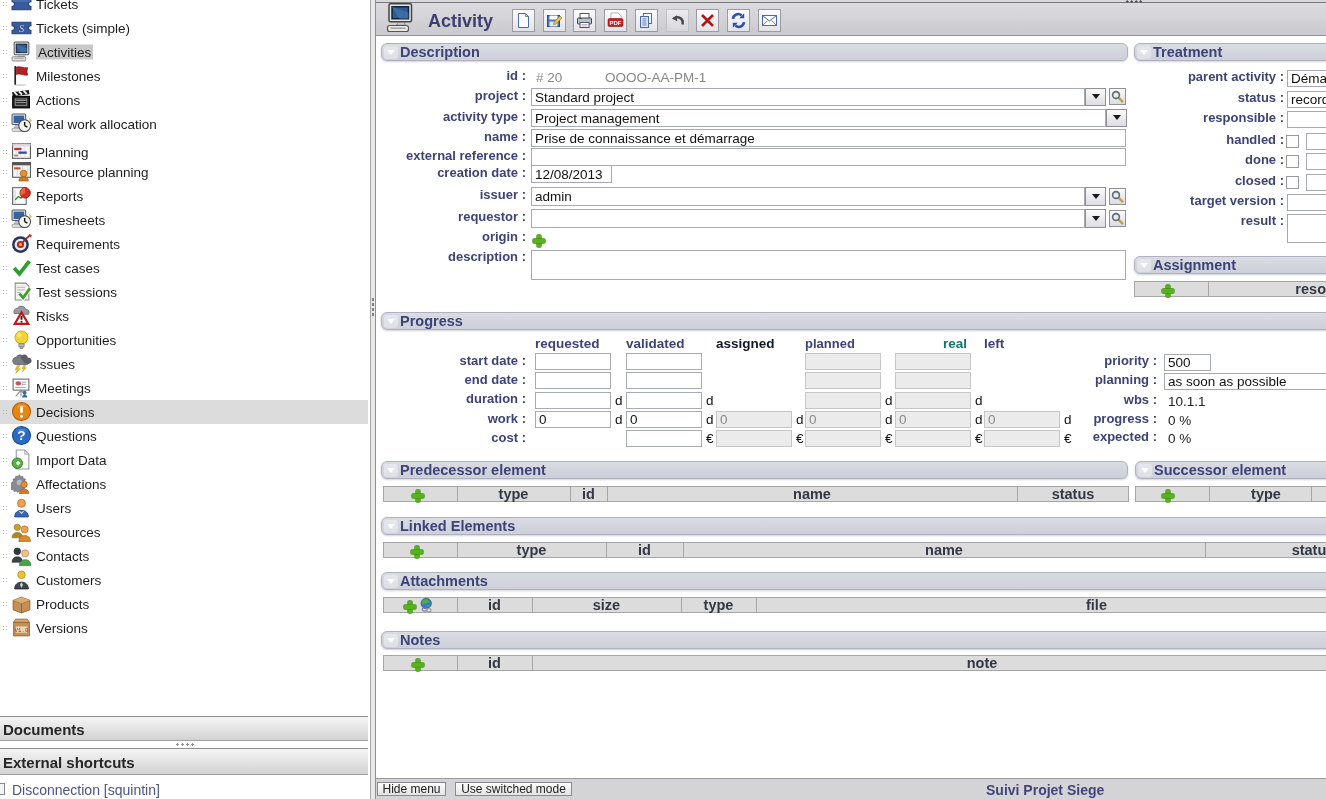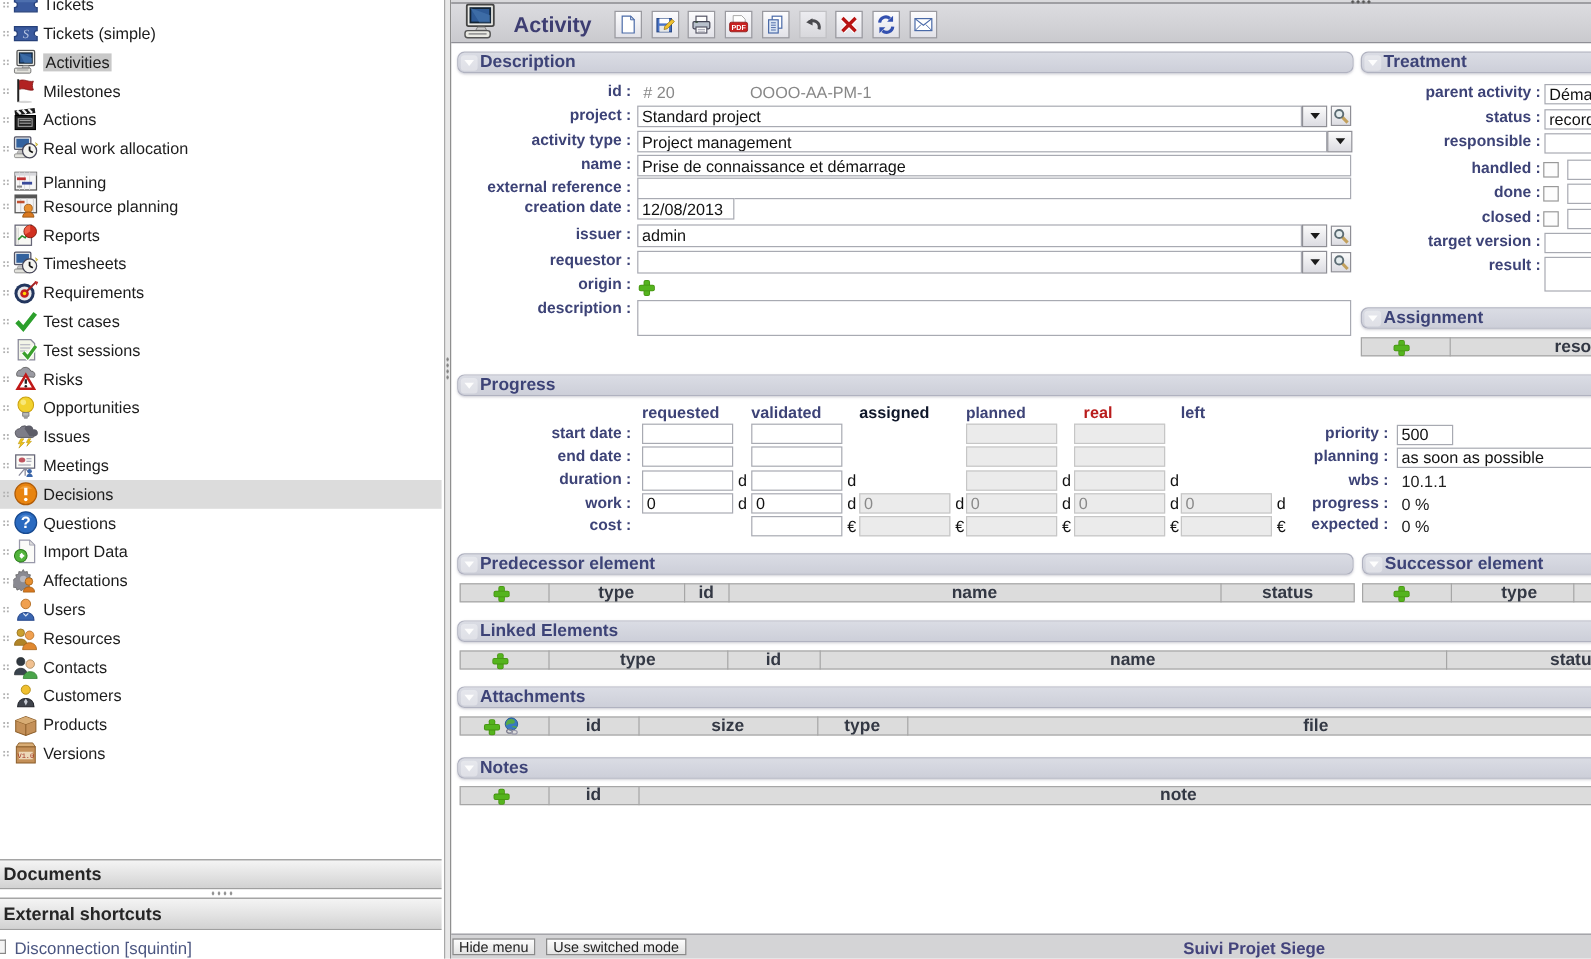--- a/index.html
+++ b/index.html
@@ -408,21 +408,21 @@
       <path d="M1.5 13.5l5-5M15.5 13.5l-5-5" fill="none" stroke="#4a6aa8" stroke-width=".8"></path>
     </svg>
   </div>
 <div class="a" style="left:1125px;top:0px;width:18px;height:3px;background-image:radial-gradient(circle,#555 40%,transparent 50%);background-size:4.5px 3px"></div>
 <div class="a bar" style="left:381px;top:43px;width:747px;height:18px">
     <span class="chev"></span>
     <span class="t">Description</span>
   </div>
 <div class="a lbl" style="right:800px;top:68px">id&nbsp;:</div>
 <div class="a" style="left:536px;top:70px;font-size:13.5px;color:#888"># 20</div>
-<div class="a" style="left:625px;top:70px;font-size:13.5px;color:#888">OOOO-AA-PM-1</div>
+<div class="a" style="left:605px;top:70px;font-size:13.5px;color:#888">OOOO-AA-PM-1</div>
 <div class="a lbl" style="right:800px;top:88px">project&nbsp;:</div>
 <div class="a inp" style="left:531px;top:88px;width:554px;height:18px;font-size:13.5px">Standard project</div>
 <div class="a dd" style="left:1085px;top:88px;width:21px;height:18px"></div>
 <div class="a mag" style="left:1109px;top:88px;width:17px;height:17px;display:flex;align-items:center;justify-content:center">
     <svg width="15" height="15" viewBox="0 0 15 15">
       <path d="M8.6 8.6l4.4 4.6" stroke="#c2a05c" stroke-width="2.6"></path>
       <circle cx="6" cy="6" r="3.4" fill="#e4ecee" stroke="#5c6c74" stroke-width="1.6"></circle>
     </svg>
   </div>
 <div class="a lbl" style="right:800px;top:109px">activity type&nbsp;:</div>
@@ -488,21 +488,21 @@
 <div class="a" style="left:1208px;top:281px;width:236px;height:16px;display:flex;align-items:center;justify-content:center;font-weight:bold;font-size:14.5px;color:#333844;overflow:visible;white-space:nowrap">resource</div>
 <div class="a" style="left:1162px;top:283px"><span class="plus"></span></div>
 <div class="a bar" style="left:381px;top:312px;width:952px;height:18px">
     <span class="chev"></span>
     <span class="t">Progress</span>
   </div>
 <div class="a" style="left:535px;top:336px;font-size:13.5px;font-weight:bold;color:#3d4377">requested</div>
 <div class="a" style="left:626px;top:336px;font-size:13.5px;font-weight:bold;color:#3d4377">validated</div>
 <div class="a" style="left:716px;top:336px;font-size:13.5px;font-weight:bold;color:#0f172a">assigned</div>
 <div class="a" style="left:805px;top:336px;font-size:13px;font-weight:bold;color:#3d4377">planned</div>
-<div class="a" style="left:903px;top:336px;font-size:13.5px;font-weight:bold;color:#b91c1c">real</div>
+<div class="a" style="left:943px;top:336px;font-size:13.5px;font-weight:bold;color:#0f766e">real</div>
 <div class="a" style="left:984px;top:336px;font-size:13.5px;font-weight:bold;color:#3d4377">left</div>
 <div class="a lbl" style="right:800px;top:353px">start date&nbsp;:</div>
 <div class="a lbl" style="right:800px;top:372px">end date&nbsp;:</div>
 <div class="a lbl" style="right:800px;top:391px">duration&nbsp;:</div>
 <div class="a lbl" style="right:800px;top:411px">work&nbsp;:</div>
 <div class="a lbl" style="right:800px;top:430px">cost&nbsp;:</div>
 <div class="a inp" style="left:535px;top:353px;width:76px;height:17px;font-size:13.5px"></div>
 <div class="a inp" style="left:626px;top:353px;width:76px;height:17px;font-size:13.5px"></div>
 <div class="a inp ginp" style="left:805px;top:353px;width:76px;height:17px;font-size:13.5px"></div>
 <div class="a inp ginp" style="left:895px;top:353px;width:76px;height:17px;font-size:13.5px"></div>

